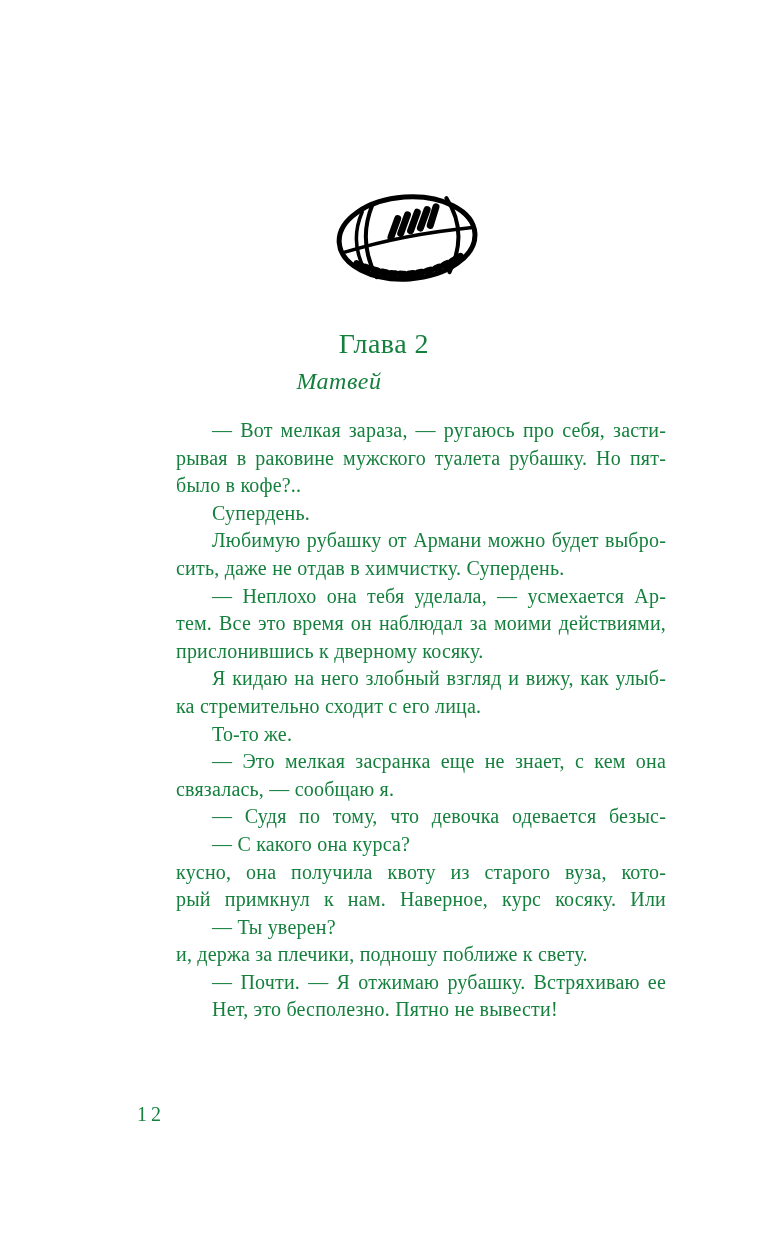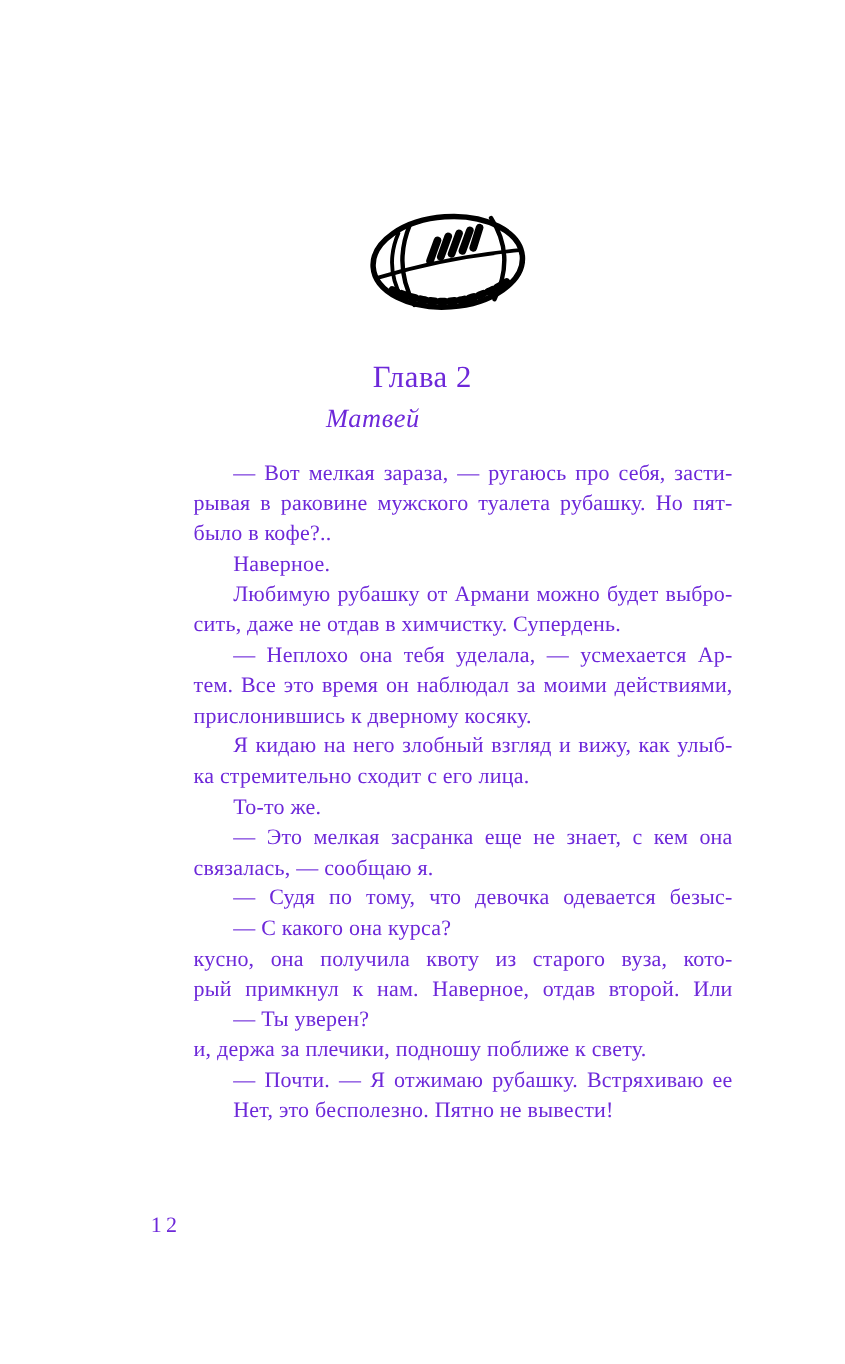--- a/index.html
+++ b/index.html
@@ -5,21 +5,21 @@
   html, body {
     margin: 0;
     padding: 0;
     background: #ffffff;
   }
   .page {
     position: relative;
     width: 768px;
     height: 1240px;
     background: #ffffff;
-    color: #6d28d9;
+    color: #15803d;
     font-family: "Liberation Serif", serif;
     overflow: hidden;
   }
   .illustration {
     position: absolute;
     top: 188px;
     left: 333px;
     width: 148px;
     height: 98px;
   }
@@ -95,35 +95,35 @@
   </div>
 
   <h1 class="chapter-title">Глава 2</h1>
 
   <h2 class="chapter-subtitle">Матвей</h2>
 
   <div class="body-text">
       <div class="line first">— Вот мелкая зараза, — ругаюсь про себя, засти-</div>
       <div class="line">рывая в раковине мужского туалета рубашку. Но пят-</div>
       <div class="line last">было в кофе?..</div>
-      <div class="line first last">Наверное.</div>
+      <div class="line first last">Супердень.</div>
       <div class="line first">Любимую рубашку от Армани можно будет выбро-</div>
       <div class="line last">сить, даже не отдав в химчистку. Супердень.</div>
       <div class="line first">— Неплохо она тебя уделала, — усмехается Ар-</div>
       <div class="line">тем. Все это время он наблюдал за моими действиями,</div>
       <div class="line last">прислонившись к дверному косяку.</div>
       <div class="line first">Я кидаю на него злобный взгляд и вижу, как улыб-</div>
       <div class="line last">ка стремительно сходит с его лица.</div>
       <div class="line first last">То-то же.</div>
       <div class="line first">— Это мелкая засранка еще не знает, с кем она</div>
       <div class="line last">связалась, — сообщаю я.</div>
       <div class="line first">— Судя по тому, что девочка одевается безыс-</div>
       <div class="line first last">— С какого она курса?</div>
       <div class="line">кусно, она получила квоту из старого вуза, кото-</div>
-      <div class="line">рый примкнул к нам. Наверное, отдав второй. Или</div>
+      <div class="line">рый примкнул к нам. Наверное, курс косяку. Или</div>
       <div class="line first last">— Ты уверен?</div>
       <div class="line last">и, держа за плечики, подношу поближе к свету.</div>
       <div class="line first">— Почти. — Я отжимаю рубашку. Встряхиваю ее</div>
       <div class="line first last">Нет, это бесполезно. Пятно не вывести!</div>
     </div>
 
   <div class="page-number">12</div>
 
 </div>
 

